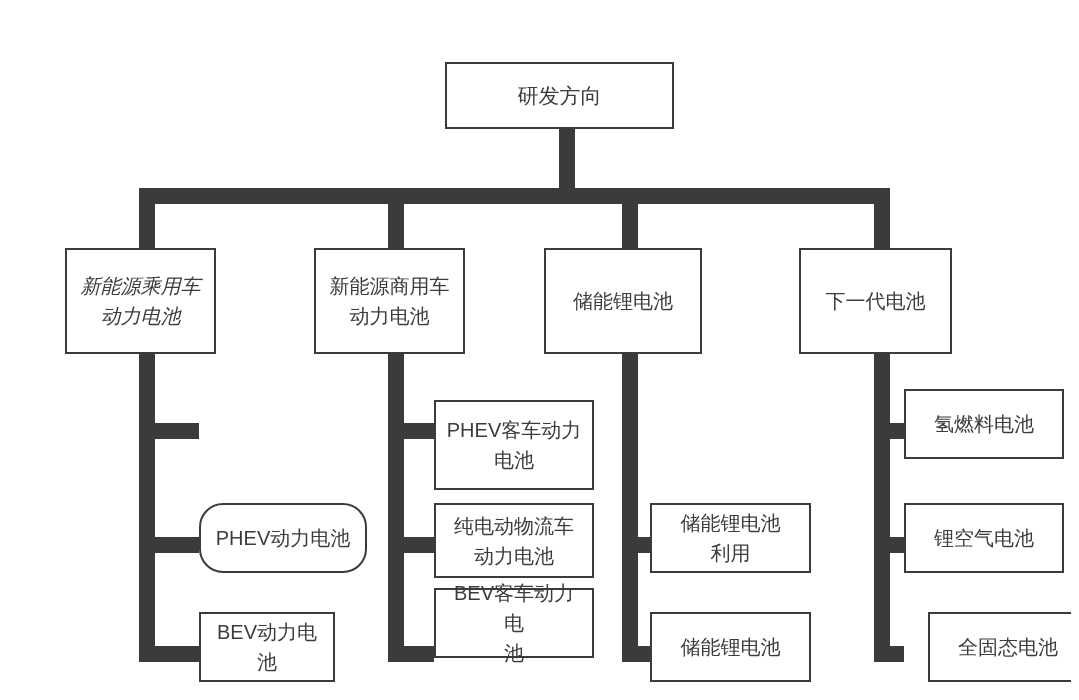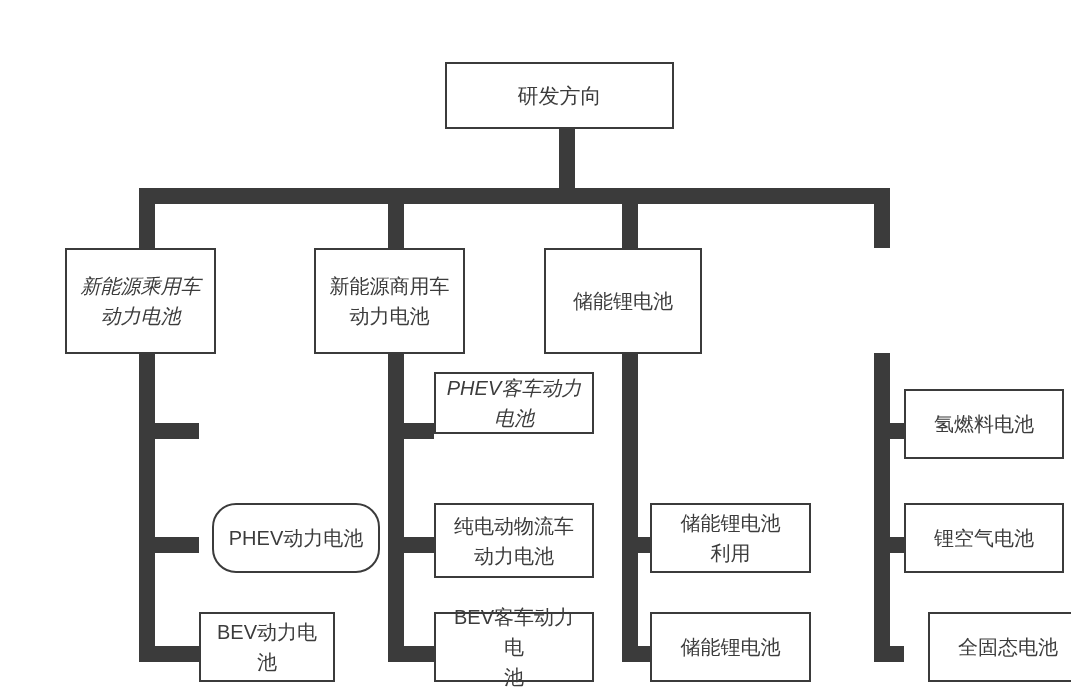--- a/index.html
+++ b/index.html
@@ -60,29 +60,30 @@
   <div class="seg" style="left:858px; top:521px; width:30px; height:2px;"></div>
   <div class="seg" style="left:858px; top:630px; width:30px; height:2px;"></div>
 
   <div class="node root" style="left:429px; top:46px; width:229px; height:67px;">研发方向</div>
 
   <div class="node" style="left:49px; top:232px; width:151px; height:106px;font-style:italic;">新能源乘用车
 动力电池</div>
   <div class="node" style="left:298px; top:232px; width:151px; height:106px;">新能源商用车
 动力电池</div>
   <div class="node" style="left:528px; top:232px; width:158px; height:106px;">储能锂电池</div>
+  <div class="node" style="left:783px; top:232px; width:153px; height:106px;">下一代电池</div>
 
-  <div class="node" style="left:196px; top:487px; width:168px; height:70px;border-radius:24px;">PHEV动力电池</div>
+  <div class="node" style="left:183px; top:487px; width:168px; height:70px;border-radius:24px;">PHEV动力电池</div>
   <div class="node" style="left:183px; top:596px; width:136px; height:70px;">BEV动力电池</div>
 
-  <div class="node" style="left:418px; top:356px; width:160px; height:62px;font-style:italic;">PHEV客车动力
+  <div class="node" style="left:418px; top:384px; width:160px; height:90px;">PHEV客车动力
 电池</div>
   <div class="node" style="left:418px; top:487px; width:160px; height:75px;">纯电动物流车
 动力电池</div>
-  <div class="node" style="left:418px; top:596px; width:160px; height:70px;">BEV客车动力电
+  <div class="node" style="left:418px; top:572px; width:160px; height:70px;">BEV客车动力电
 池</div>
 
   <div class="node" style="left:634px; top:487px; width:161px; height:70px;">储能锂电池
 利用</div>
   <div class="node" style="left:634px; top:596px; width:161px; height:70px;">储能锂电池</div>
 
   <div class="node" style="left:888px; top:487px; width:160px; height:70px;">锂空气电池</div>
   <div class="node" style="left:888px; top:373px; width:160px; height:70px;">氢燃料电池</div>
   <div class="node" style="left:912px; top:596px; width:160px; height:70px;">全固态电池</div>
 

